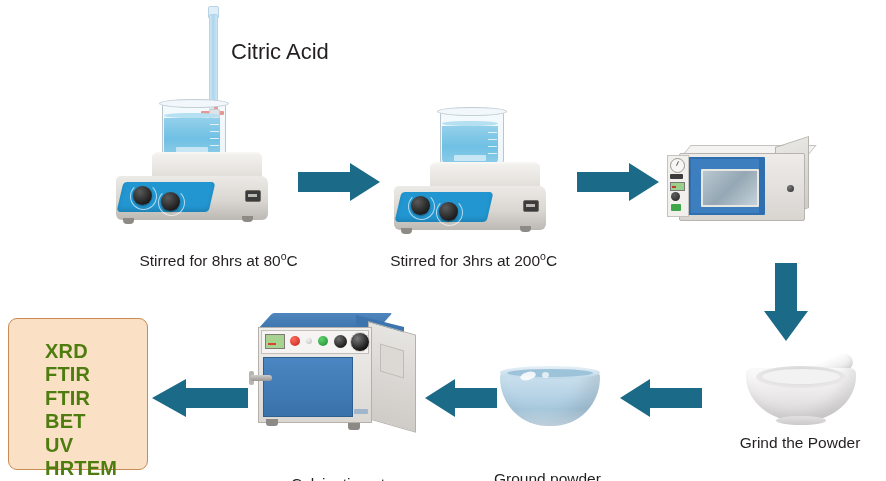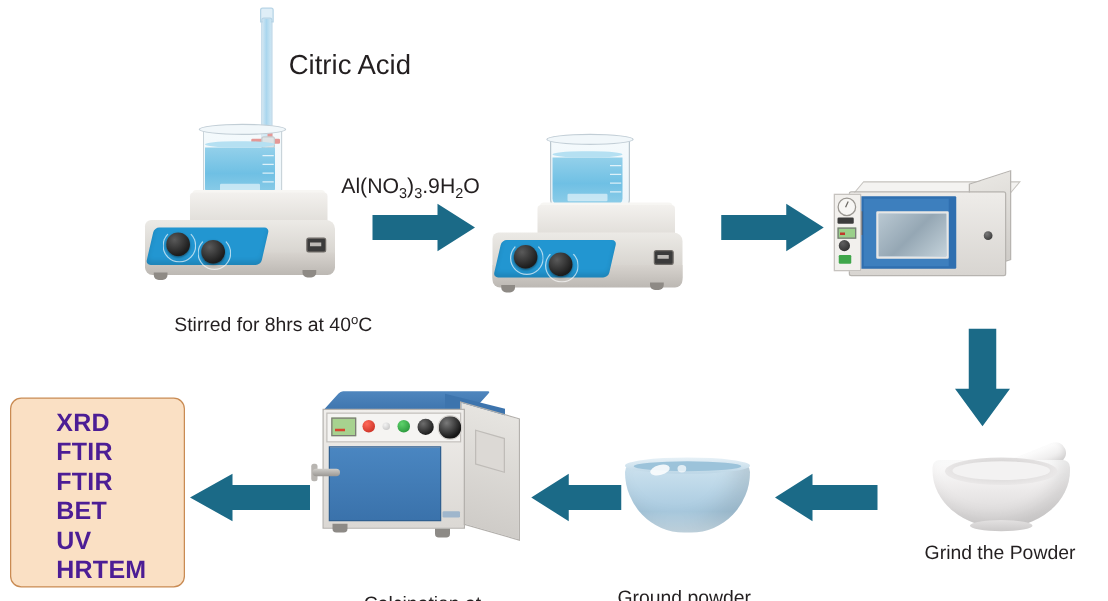--- a/index.html
+++ b/index.html
@@ -17,22 +17,22 @@
   .arrow{position:absolute;}
   .arrow svg{display:block;overflow:visible;}
 
   
   #results-box{
     position:absolute;left:8px;top:318px;width:140px;height:152px;
     background:#fae0c4;border:1.6px solid #c98b53;border-radius:9px;
     box-sizing:border-box;
   }
   #results-list{
-    position:absolute;left:36px;top:9px;
-    font-weight:bold;font-size:20px;line-height:1.17;color:#4c1d95;
+    position:absolute;left:36px;top:21px;
+    font-weight:bold;font-size:20px;line-height:1.17;color:#4d7c0f;
     letter-spacing:0.2px;
   }
   #results-list div{white-space:pre;}
 
   
   .stirrer{position:absolute;width:170px;height:120px;}
   .st-base{position:absolute;left:6px;top:66px;width:152px;height:42px;
      background:linear-gradient(180deg,#eceae6 0%,#d9d6d1 60%,#c6c2bd 100%);
      border-radius:5px 7px 6px 6px;}
   .st-base-front{position:absolute;left:6px;top:92px;width:152px;height:18px;
@@ -231,26 +231,23 @@
     <div class="st-knob-ring r2"></div>
     <div class="st-knob k1"></div>
     <div class="st-knob k2"></div>
     <div class="st-switch">
         <i></i>
       </div>
     <div class="st-foot f1"></div>
     <div class="st-foot f2"></div>
   </div>
 
-  <div class="cap left" style="left:255px;top:117px;font-size:17px;">
-    <span>Al(NO</span><sub class="sb">3</sub><span>)</span><sub class="sb">3</sub><span>.9H</span><sub class="sb">2</sub><span>O</span>
-  </div>
 
   <div class="cap center" style="left:100px;top:232px;width:220px;">
-    <span>Stirred for 8hrs at 40</span><sup class="deg">o</sup><span>C</span>
+    <span>Stirred for 8hrs at 80</span><sup class="deg">o</sup><span>C</span>
   </div>
 
   <div class="arrow" style="left:298px;top:163px;">
     <svg width="82" height="38" viewBox="0 0 82 38">
       <polygon points="0,9 52,9 52,0 82,19 52,38 52,29 0,29" fill="#1b6a87"></polygon>
     </svg>
   </div>
 
   <div class="stirrer" style="left:388px;top:120px;">
     <div class="beaker" style="left:52px;top:-10px;">
@@ -273,20 +270,23 @@
     <div class="st-knob-ring r2"></div>
     <div class="st-knob k1"></div>
     <div class="st-knob k2"></div>
     <div class="st-switch">
         <i></i>
       </div>
     <div class="st-foot f1"></div>
     <div class="st-foot f2"></div>
   </div>
 
+  <div class="cap center" style="left:345px;top:232px;width:240px;">
+    <span>Stirred for 3hrs at 200</span><sup class="deg">o</sup><span>C</span>
+  </div>
 
   <div class="arrow" style="left:577px;top:163px;">
     <svg width="82" height="38" viewBox="0 0 82 38">
       <polygon points="0,9 52,9 52,0 82,19 52,38 52,29 0,29" fill="#1b6a87"></polygon>
     </svg>
   </div>
 
   <div id="oven">
     <div class="ov-topface"></div>
     <div class="ov-sideface"></div>

